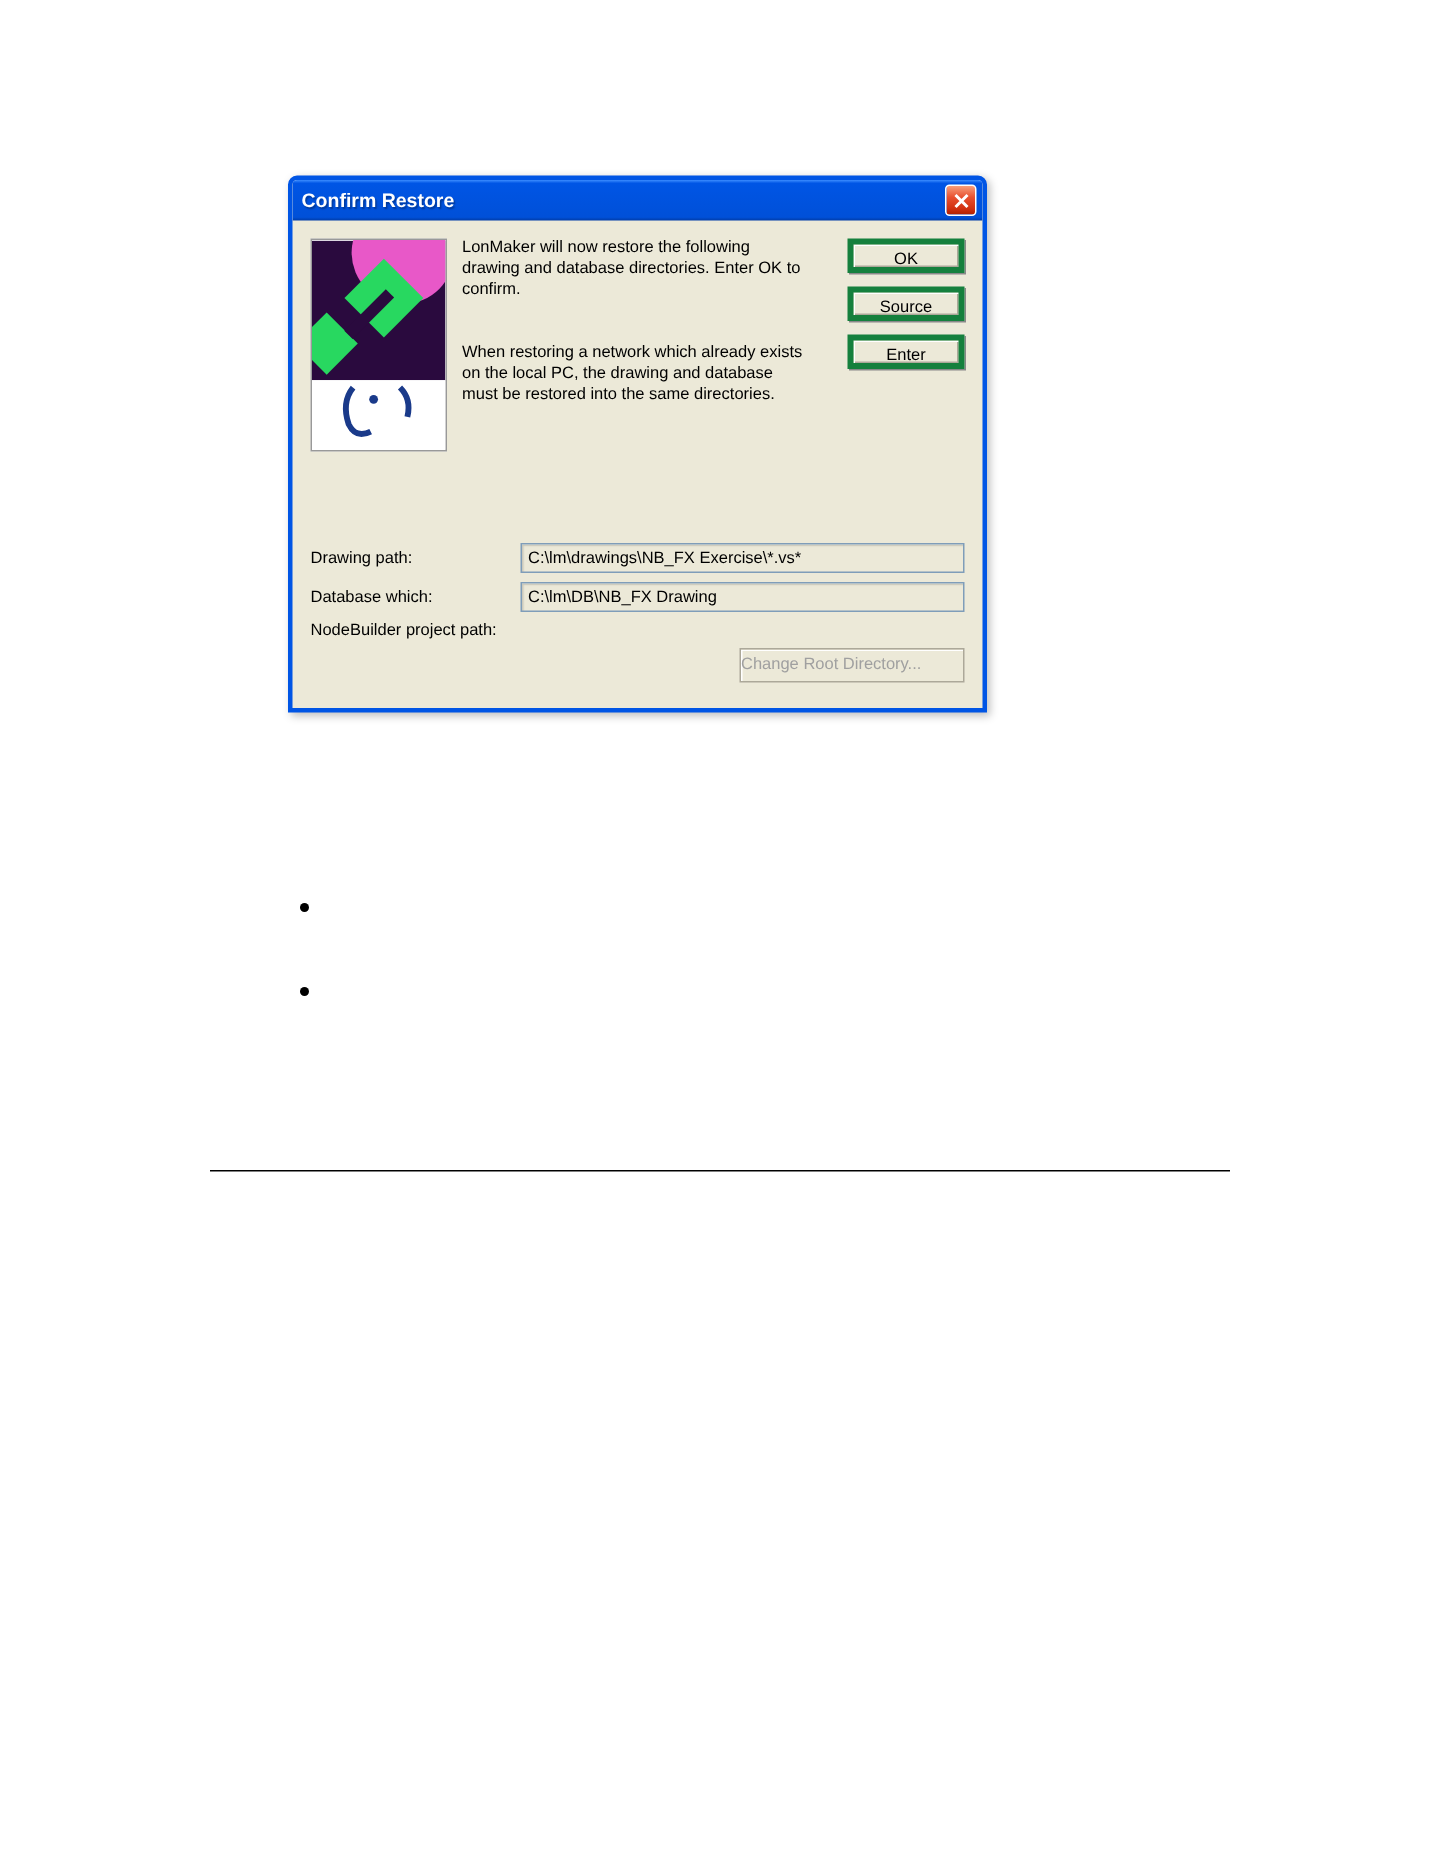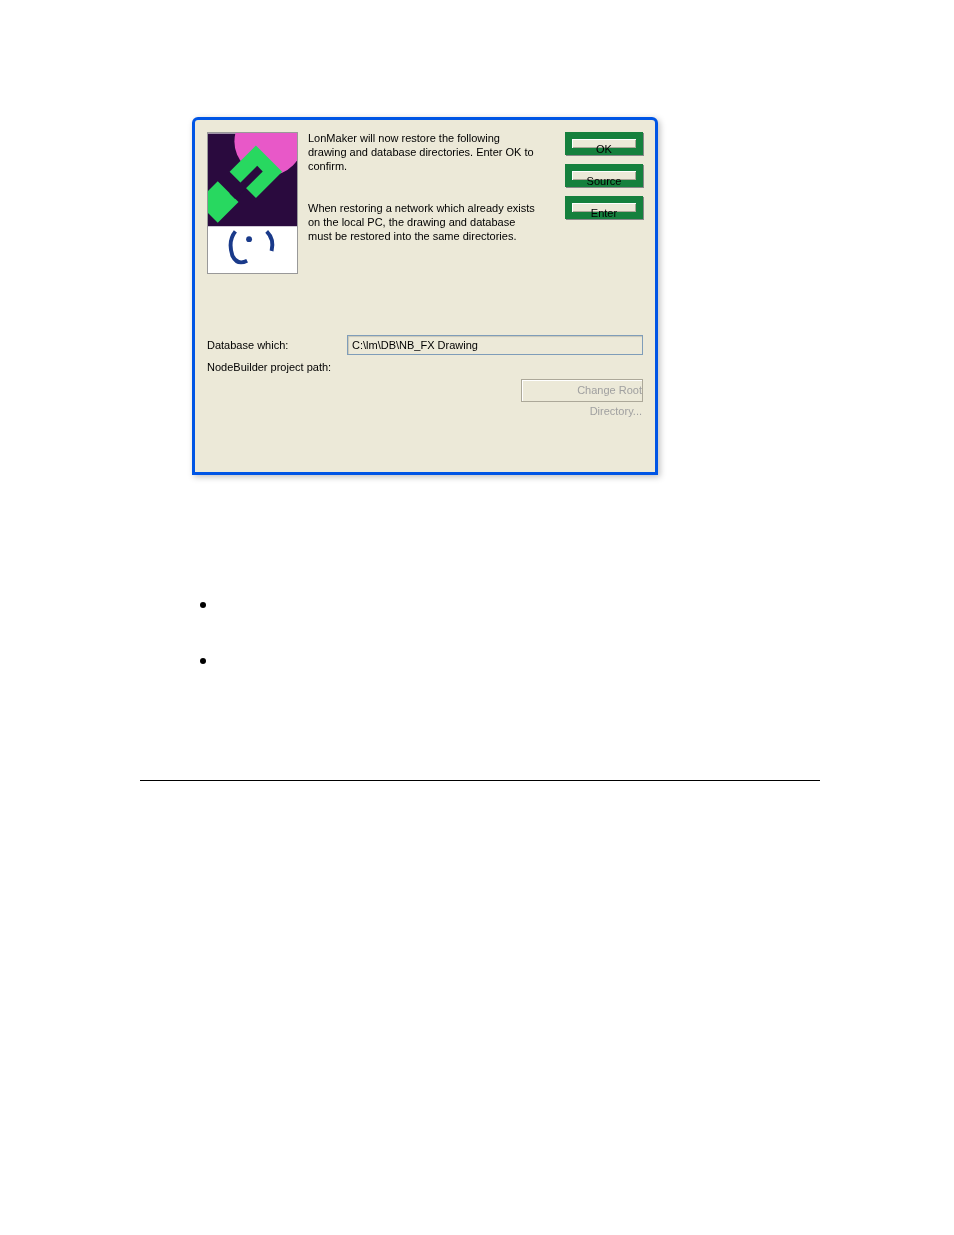--- a/index.html
+++ b/index.html
@@ -85,21 +85,21 @@
     width: 78px;
     flex-shrink: 0;
     display: flex;
     flex-direction: column;
     gap: 9px;
     padding-top: 0;
   }
   .win-btn {
     height: 23px;
     background: #ece9d8;
-    border: 7px solid #15803d;
+    border: 4px solid #15803d;
     box-shadow: inset 1px 1px 0 #fff, inset -1px -1px 0 #aca899, 1px 1px 0 #888;
     font-size: 11px;
     font-family: Tahoma, Arial, sans-serif;
     cursor: pointer;
     text-align: center;
     line-height: 21px;
   }
   .paths-area {
     position: absolute;
     left: 12px;
@@ -128,29 +128,29 @@
     color: #000;
     font-family: Tahoma, Arial, sans-serif;
     line-height: 15px;
   }
   .change-row {
     display: flex;
     justify-content: flex-end;
     margin-top: 4px;
   }
   .change-btn {
-    width: 122px;
+    width: 150px;
     height: 23px;
     background: #ece9d8;
     border: 1px solid #aca899;
     box-shadow: inset 1px 1px 0 #fff;
     color: #a0a0a0;
     font-size: 11px;
     font-family: Tahoma, Arial, sans-serif;
-    text-align: right;
+    text-align: left;
     line-height: 21px;
   }
   .bullets {
     position: absolute;
     left: 200px;
     top: 602px;
   }
   .bullet {
     width: 6px;
     height: 6px;
@@ -164,20 +164,28 @@
     top: 780px;
     width: 680px;
     height: 1px;
     background: #000;
   }
 </style>
 </head>
 <body>
 
 <div class="dialog">
+  <div class="titlebar">
+    <span class="title">Confirm Restore</span>
+    <div class="close-btn">
+      <svg viewBox="0 0 10 10">
+        <path d="M1 1 L9 9 M9 1 L1 9" stroke="#fff" stroke-width="2" fill="none"></path>
+      </svg>
+    </div>
+  </div>
   <div class="dialog-body">
     <div class="top-area">
       <div class="logo-box">
         <svg viewBox="0 0 91 142">
           <rect x="0" y="0" width="91" height="95" fill="#2a0a3e"></rect>
           <circle cx="62" cy="8" r="35" fill="#e858c8"></circle>
           <rect x="30" y="20" width="38" height="38" fill="#28d860" transform="rotate(45 49 39)"></rect>
           <rect x="-5" y="55" width="30" height="30" fill="#28d860" transform="rotate(45 10 70)"></rect>
           <rect x="35" y="30" width="8" height="40" fill="#2a0a3e" transform="rotate(45 39 50)"></rect>
           <rect x="0" y="95" width="91" height="47" fill="#fff"></rect>
@@ -192,20 +200,24 @@
       </div>
       <div class="btn-col">
         <button class="win-btn">OK</button>
         <button class="win-btn">Source</button>
         <button class="win-btn">Enter</button>
       </div>
     </div>
 
     <div class="paths-area">
       <div class="path-row">
+        <div class="path-label">Drawing path:</div>
+        <div class="path-field">C:\lm\drawings\NB_FX Exercise\*.vs*</div>
+      </div>
+      <div class="path-row">
         <div class="path-label">Database which:</div>
         <div class="path-field">C:\lm\DB\NB_FX Drawing</div>
       </div>
       <div class="path-row">
         <div class="path-label">NodeBuilder project path:</div>
       </div>
       <div class="change-row">
         <div class="change-btn">Change Root Directory...</div>
       </div>
     </div>

